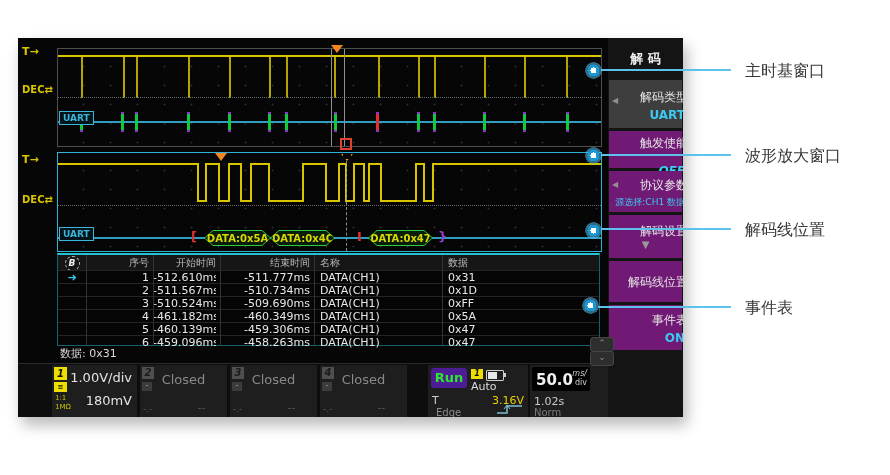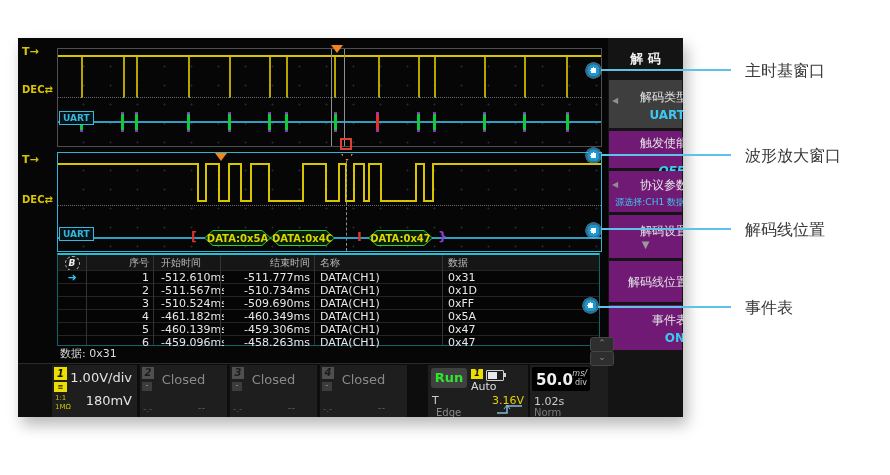--- a/index.html
+++ b/index.html
@@ -42,21 +42,21 @@
      z-index:40;}
   
   #etable{position:absolute;left:39px;top:215px;width:543px;height:93px;background:#050505;
           border:1px solid #17606e;border-top:2px solid #25c0d5;box-sizing:border-box;}
   .thead{position:absolute;left:0;right:0;top:0;height:15px;background:#161616;color:#b8b8b8;font-size:10px;}
   .trow{position:absolute;left:0;right:0;height:13px;color:#e8e8e8;font-size:11px;border-top:1px solid #242424;}
   .cell{position:absolute;top:0;bottom:0;line-height:13px;white-space:nowrap;overflow:hidden;}
   .thead .cell{line-height:15px;}
   .c0{left:0;width:28px;text-align:center;}
   .c1{left:28px;width:63px;text-align:right;}
-  .c2{left:103px;width:63px;}
+  .c2{left:95px;width:63px;text-align:right;}
   .c3{left:162px;width:90px;text-align:right;}
   .c4{left:258px;width:122px;text-align:left;}
   .c5{left:386px;width:150px;text-align:left;}
   .vsep{position:absolute;top:0;bottom:0;width:1px;background:#333;}
   .bus-badge{display:inline-block;width:13px;height:13px;border:1px dashed #bbb;border-radius:50%;
              color:#eee;font-size:9px;font-style:italic;font-weight:bold;line-height:13px;margin-top:1px;}
   .row-arrow{color:#2ec8f0;font-weight:bold;font-size:11px;}
   .scrollbtn{position:absolute;width:22px;height:13px;background:#2e2e2e;border:1px solid #454545;
              border-radius:3px;color:#8a8a8a;font-size:9px;line-height:11px;text-align:center;z-index:30;}
   #tfooter{position:absolute;left:42px;top:308px;color:#dcdcdc;font-size:11px;}
@@ -67,21 +67,21 @@
   .badge.yellow{background:#ecdf00;color:#111;}
   .badge.gray{background:#4f4f4f;color:#1b1b1b;}
   .coupl{position:absolute;left:2px;top:17px;width:13px;height:10px;background:#ecdf00;color:#111;
          font-size:7px;line-height:10px;text-align:center;font-weight:bold;}
   .tinyyellow{position:absolute;color:#cfc400;font-size:7px;line-height:8px;}
   .chval{position:absolute;right:5px;color:#e2e2e2;font-size:13px;}
   .closed{position:absolute;left:0;right:0;top:7px;text-align:center;color:#8a8a8a;font-size:13px;}
   .minusbox{position:absolute;left:2px;top:17px;width:10px;height:9px;background:#3c3c3c;color:#999;
             font-size:8px;line-height:8px;text-align:center;}
   .dim{position:absolute;color:#5a5a5a;}
-  .runbox{position:absolute;left:3px;top:3px;width:36px;height:20px;background:#404040;border-radius:3px;
+  .runbox{position:absolute;left:3px;top:3px;width:36px;height:20px;background:#4c1d95;border-radius:3px;
           color:#2de62d;font-weight:bold;font-size:13px;text-align:center;line-height:20px;}
   .battery{position:absolute;left:58px;top:5px;width:16px;height:9px;border:1px solid #cfcfcf;border-radius:1px;}
   .battery:after{content:"";position:absolute;right:-3px;top:2px;width:2px;height:4px;background:#cfcfcf;}
   .battery .fill{position:absolute;left:1px;top:1px;bottom:1px;width:9px;background:#e8e8e8;}
   .tbbox{position:absolute;left:2px;top:2px;width:58px;height:24px;background:#000;border-radius:2px;}
   
   #menu{position:absolute;left:590px;top:0;width:75px;height:379px;background:#141414;overflow:hidden;}
   .mi{position:absolute;left:1px;right:1px;background:#701a75;}
   .mi.hl{background:#3e3e3e;}
   .mi-label{position:absolute;left:0;right:-6px;text-align:right;color:#e3e3e3;font-size:12px;}

